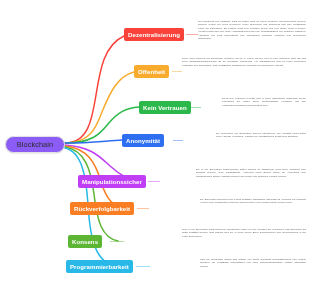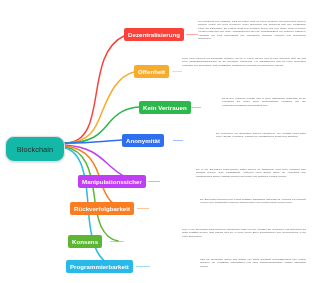--- a/index.html
+++ b/index.html
@@ -17,22 +17,22 @@
   }
   #connectors {
     position:absolute;
     left:0; top:0;
     width:310px; height:283px;
     pointer-events:none;
   }
   .root-node {
     position:absolute;
     left:5px; top:136px;
-    width:60px; height:26px;
-    background:#14b8a6;
+    width:60px; height:17px;
+    background:#8b5cf6;
     border:0.7px solid #e2e2e2;
     border-radius:9px;
     display:flex;
     align-items:center;
     justify-content:center;
     box-shadow:0 0.5px 1.5px rgba(0,0,0,0.13);
     z-index:6;
   }
   .root-label {
     font-size:7.3px;

